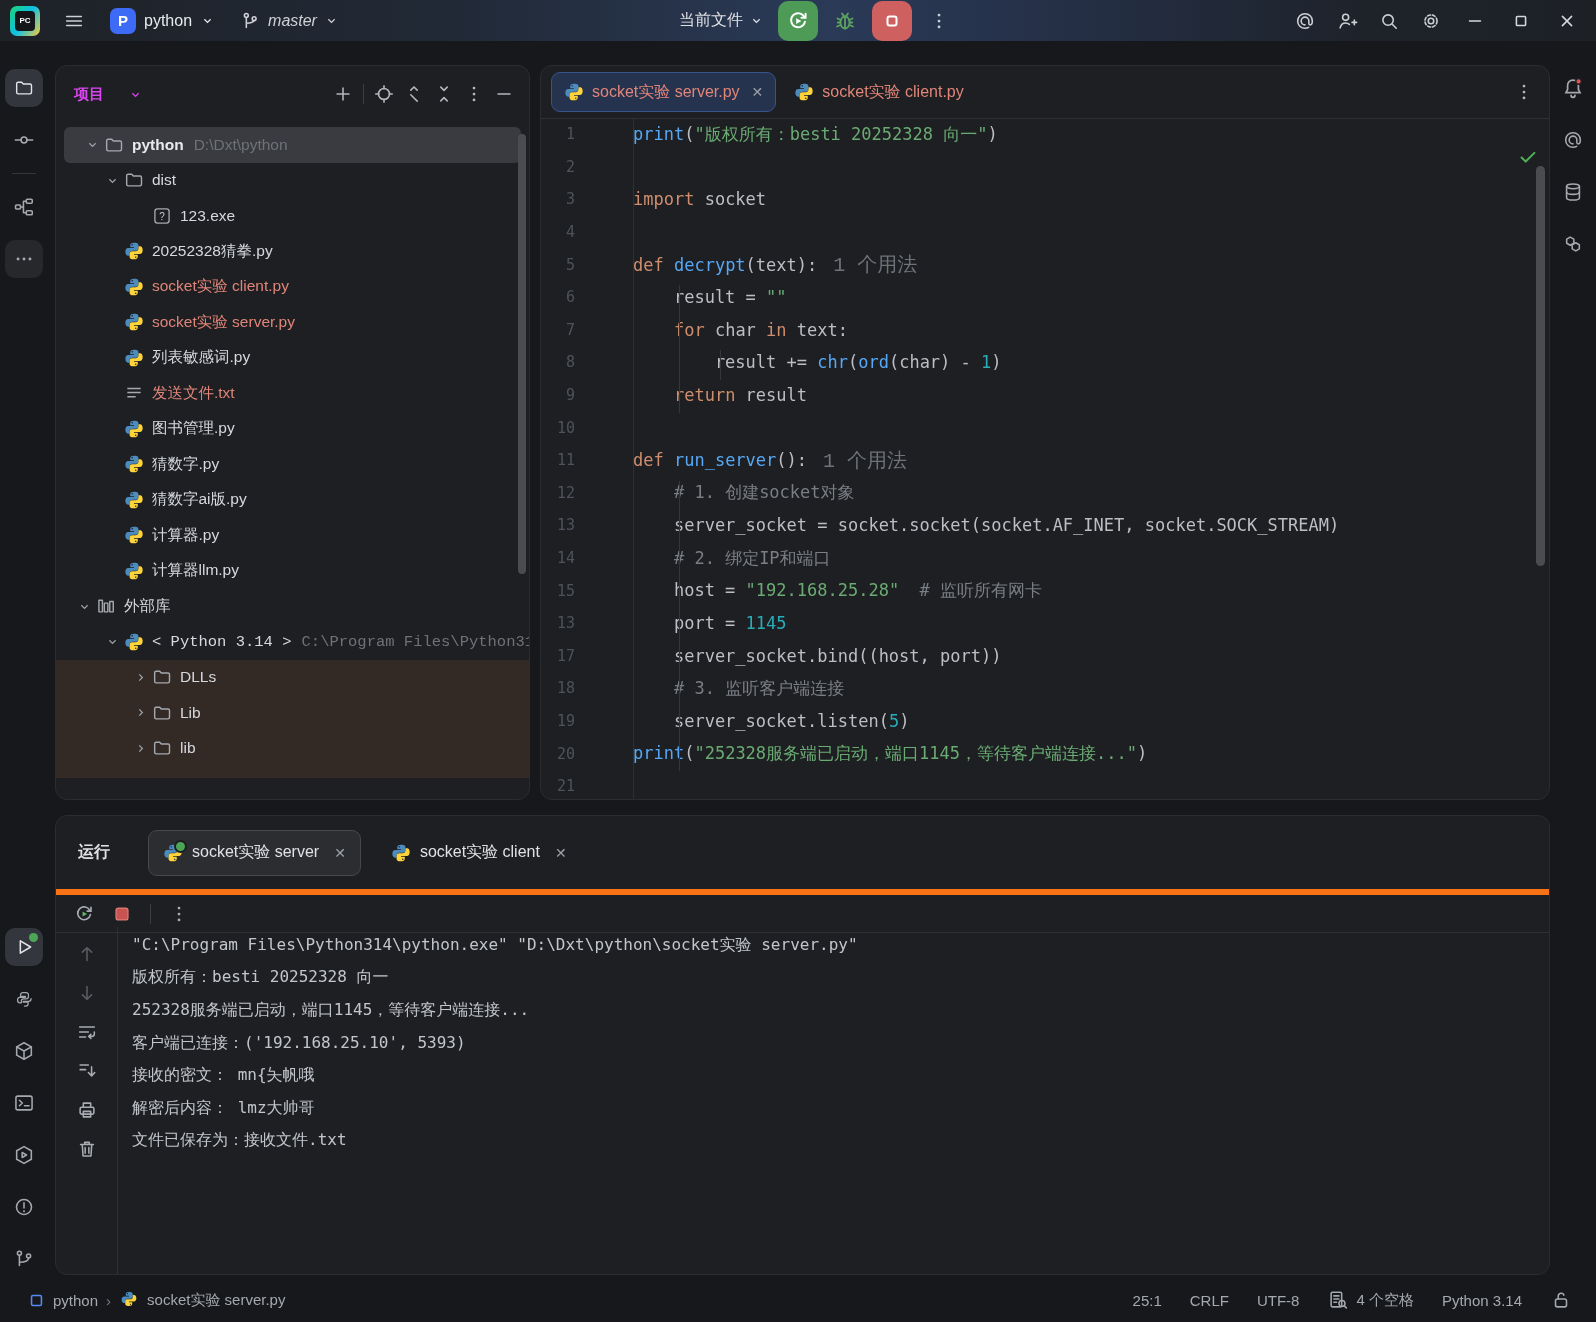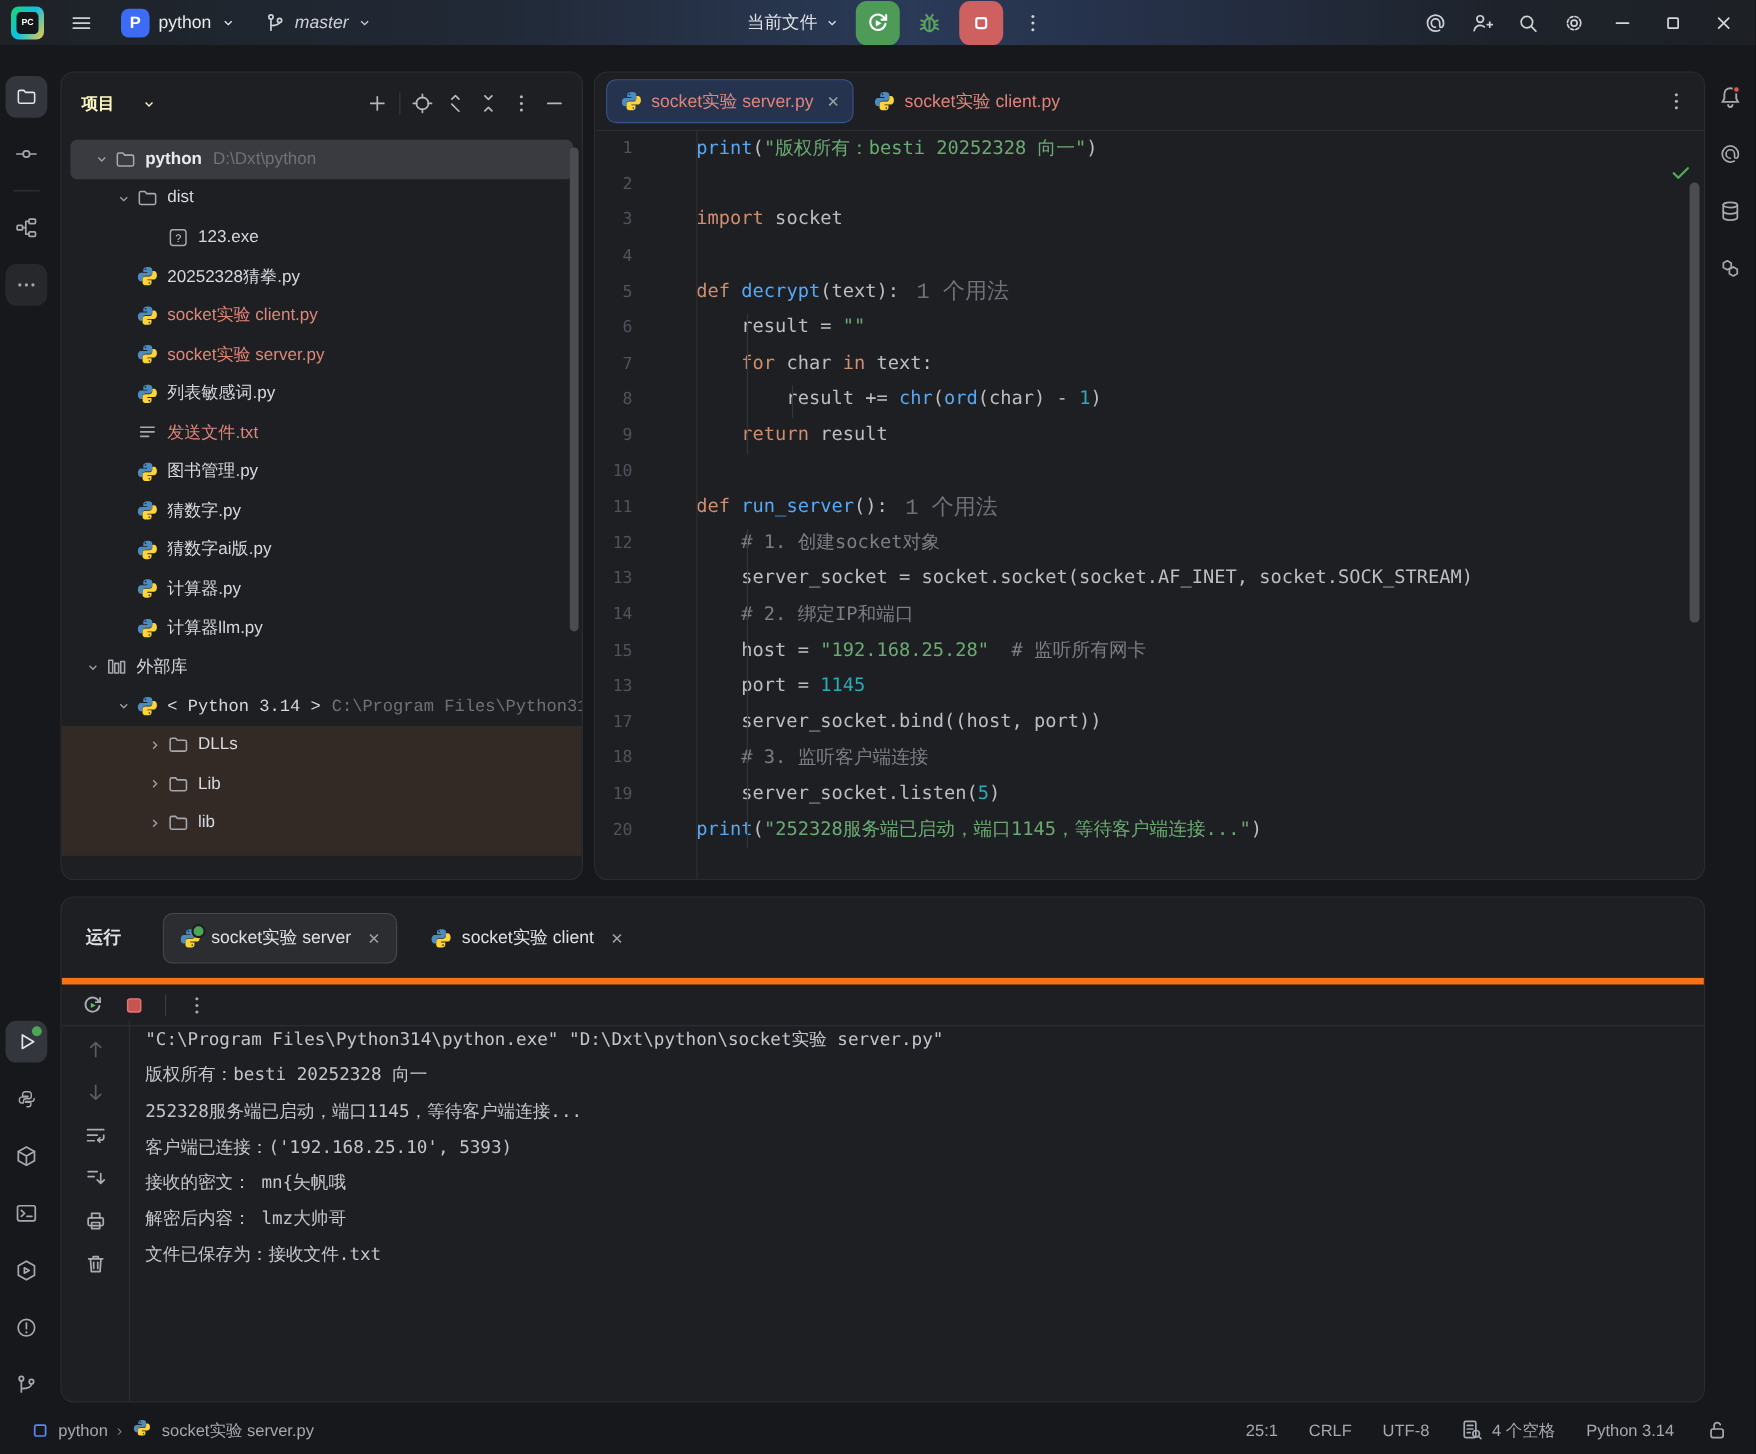--- a/index.html
+++ b/index.html
@@ -42,21 +42,21 @@
   .strip-grow{flex:1;}
 
   
   .island{position:absolute;background:#1E1F22;border:1px solid #2A2C30;border-radius:12px;box-sizing:border-box;overflow:hidden;}
   .proj{left:55px;top:65px;width:475px;height:735px;}
   .edit{left:540px;top:65px;width:1010px;height:735px;}
   .runp{left:55px;top:815px;width:1495px;height:460px;}
 
   
   .proj-head{height:56px;display:flex;align-items:center;padding:0 10px 0 18px;}
-  .proj-title{font-weight:bold;font-size:15px;display:flex;align-items:center;gap:24px;color:#fef9c3;}
+  .proj-title{font-weight:bold;font-size:15px;display:flex;align-items:center;gap:24px;color:#d946ef;}
   .ph-spacer{flex:1;}
   .ph-btn{width:30px;height:30px;border-radius:7px;display:flex;align-items:center;justify-content:center;color:#B4B7BD;}
   .ph-div{width:1px;height:20px;background:#3A3D42;margin:0 5px;}
   .tree{position:absolute;left:0;top:58px;right:0;bottom:0;padding-top:3px;font-size:15.5px;}
   .trow{height:35.5px;display:flex;align-items:center;color:#D5D8DE;white-space:nowrap;}
   .trow .chev{width:24px;display:flex;align-items:center;justify-content:center;color:#9DA1A8;flex:0 0 24px;}
   .trow .ticon{width:20px;height:20px;margin-right:8px;display:flex;align-items:center;justify-content:center;color:#A5A8AE;flex:0 0 20px;}
   .trow .lbl{color:#D5D8DE;}
   .trow.red .lbl{color:#E08579;}
   .trow.bold .lbl{font-weight:bold;color:#E8EAEE;}
@@ -705,20 +705,21 @@
           <div class="cline"><span class="gut">11</span><span class="gutpad"></span><span class="ccode"><span class="tk-k">def </span><span class="tk-f">run_server</span><span class="tk-t">():</span></span><span class="inlay">1 个用法</span></div>
           <div class="cline"><span class="gut">12</span><span class="gutpad"></span><span class="ccode"><span class="tk-t">    </span><span class="tk-c"># 1. 创建socket对象</span></span></div>
           <div class="cline"><span class="gut">13</span><span class="gutpad"></span><span class="ccode"><span class="tk-t">    server_socket = socket.socket(socket.AF_INET, socket.SOCK_STREAM)</span></span></div>
           <div class="cline"><span class="gut">14</span><span class="gutpad"></span><span class="ccode"><span class="tk-t">    </span><span class="tk-c"># 2. 绑定IP和端口</span></span></div>
           <div class="cline"><span class="gut">15</span><span class="gutpad"></span><span class="ccode"><span class="tk-t">    host = </span><span class="tk-s">"192.168.25.28"</span><span class="tk-t">  </span><span class="tk-c"># 监听所有网卡</span></span></div>
           <div class="cline"><span class="gut">13</span><span class="gutpad"></span><span class="ccode"><span class="tk-t">    port = </span><span class="tk-n">1145</span></span></div>
           <div class="cline"><span class="gut">17</span><span class="gutpad"></span><span class="ccode"><span class="tk-t">    server_socket.bind((host, port))</span></span></div>
           <div class="cline"><span class="gut">18</span><span class="gutpad"></span><span class="ccode"><span class="tk-t">    </span><span class="tk-c"># 3. 监听客户端连接</span></span></div>
           <div class="cline"><span class="gut">19</span><span class="gutpad"></span><span class="ccode"><span class="tk-t">    server_socket.listen(</span><span class="tk-n">5</span><span class="tk-t">)</span></span></div>
           <div class="cline"><span class="gut">20</span><span class="gutpad"></span><span class="ccode"><span class="tk-f">print</span><span class="tk-t">(</span><span class="tk-s">"252328服务端已启动，端口1145，等待客户端连接..."</span><span class="tk-t">)</span></span></div>
+          <div class="cline"><span class="gut">21</span><span class="gutpad"></span><span class="ccode"></span></div>
         </div>
       <div class="iguide" style="left:138px;top:167px;height:128px"></div>
       <div class="iguide" style="left:179px;top:232px;height:30px"></div>
       <div class="iguide" style="left:138px;top:363px;height:290px"></div>
     </div>
     <div class="editcheck"><span><svg width="22" height="22" viewBox="0 0 24 24" fill="none" stroke="currentColor" stroke-width="1.7" stroke-linecap="round" stroke-linejoin="round">
             <path d="M5 12.5l4.5 4.5L19 7.5" stroke-width="2.2"></path>
           </svg></span></div>
     <div class="vthumb-ed"></div>
   </div>

